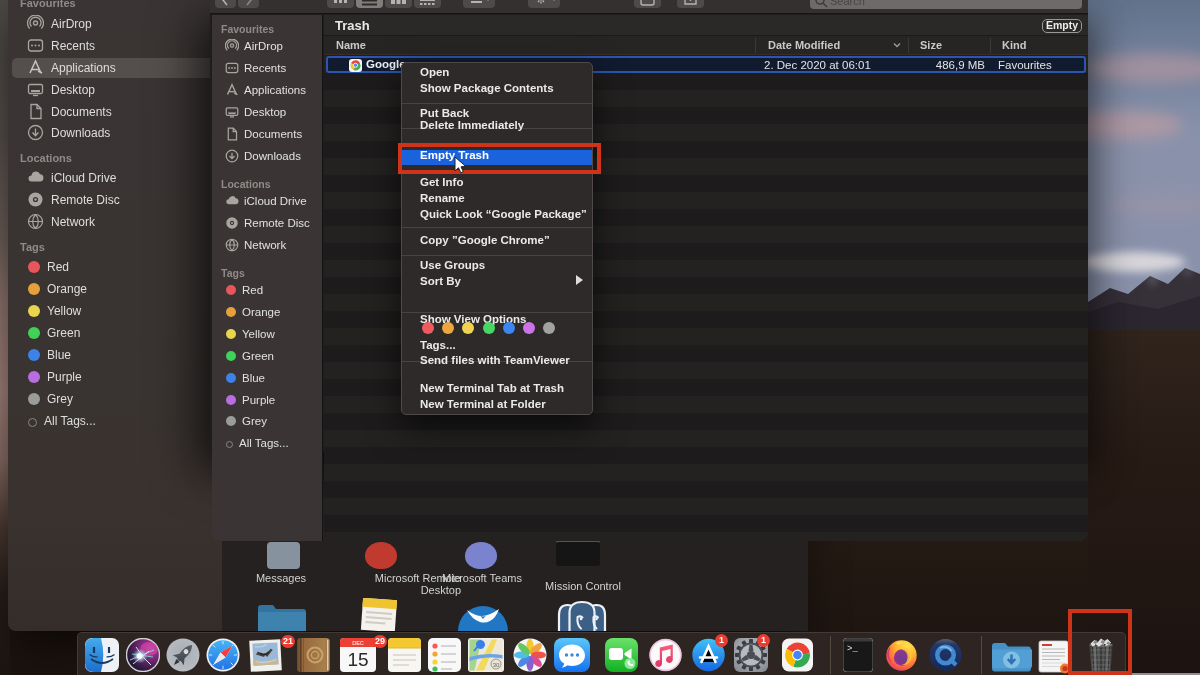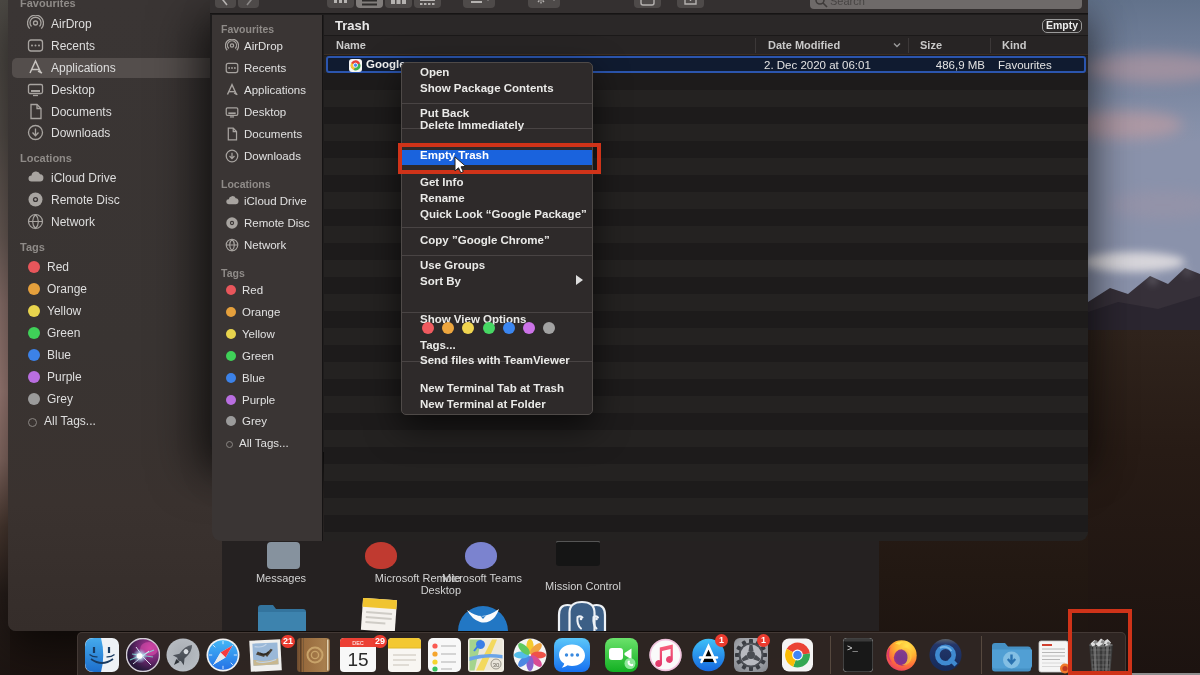--- a/index.html
+++ b/index.html
@@ -139,21 +139,21 @@
       <div class="bgi" style="top:257px;"><span class="dot" style="background:#e8565b;"></span>Red</div>
       <div class="bgi" style="top:279px;"><span class="dot" style="background:#e5a03c;"></span>Orange</div>
       <div class="bgi" style="top:301px;"><span class="dot" style="background:#e8d44d;"></span>Yellow</div>
       <div class="bgi" style="top:323px;"><span class="dot" style="background:#3fd158;"></span>Green</div>
       <div class="bgi" style="top:345px;"><span class="dot" style="background:#3c82e8;"></span>Blue</div>
       <div class="bgi" style="top:367px;"><span class="dot" style="background:#b96ee0;"></span>Purple</div>
       <div class="bgi" style="top:389px;"><span class="dot" style="background:#9b9b9b;"></span>Grey</div>
       <div class="bgi" style="top:411px;"><span class="dot" style="background:transparent;border:1.5px solid #8a8683;width:9px;height:9px;"></span>All Tags...</div>
     </div>
 
-    <div class="abs" style="left:214px;top:536px;width:657px;height:95px;background:#252121;">
+    <div class="abs" style="left:214px;top:536px;width:586px;height:95px;background:#252121;">
 
       <div class="abs" style="left:45px;top:6px;width:33px;height:27px;background:#86929e;border-radius:4px;"></div>
       <div class="abs" style="left:143px;top:6px;width:32px;height:27px;background:#c03a30;border-radius:50% 50% 46% 46%;"></div>
       <div class="abs" style="left:243px;top:6px;width:32px;height:27px;background:#7b83cf;border-radius:50% 50% 46% 46%;"></div>
       <div class="abs" style="left:334px;top:4px;width:44px;height:26px;background:#151515;border-radius:3px;border-top:2px solid #555;"></div>
       <div class="abs" style="left:-11px;top:36px;width:140px;text-align:center;color:#d2d2d2;font-size:11px;">Messages</div>
       <div class="abs" style="left:99px;top:36px;width:140px;text-align:right;color:#d2d2d2;font-size:11px;">Microsoft Remote<br>Desktop</div>
       <div class="abs" style="left:190px;top:36px;width:140px;text-align:center;color:#d2d2d2;font-size:11px;">Microsoft Teams</div>
       <div class="abs" style="left:291px;top:44px;width:140px;text-align:center;color:#d2d2d2;font-size:11px;">Mission Control</div>
 

